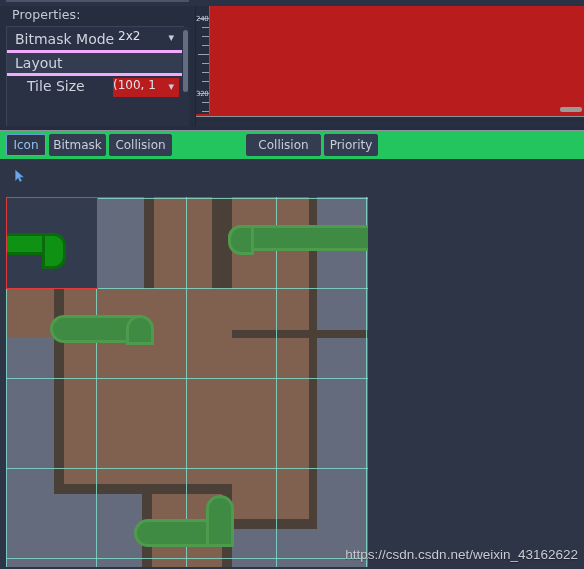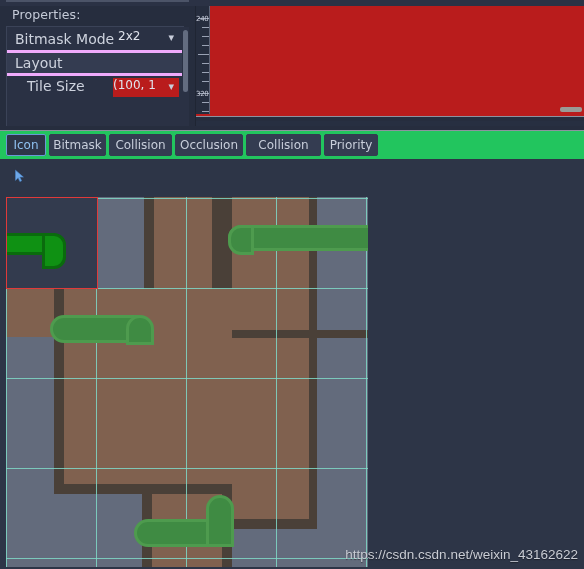--- a/index.html
+++ b/index.html
@@ -207,21 +207,20 @@
     </div>
   </div>
 
   <div class="sep"></div>
   <div class="sep-line"></div>
 
   <div class="tabbar" id="tabbar">
       <div class="tab active" style="left: 6px; width: 40px;">Icon</div>
       <div class="tab" style="left: 49px; width: 57px;">Bitmask</div>
       <div class="tab" style="left: 109px; width: 63px;">Collision</div>
-      <div class="tab" style="left: 175px; width: 68px;">Occlusion</div>
       <div class="tab" style="left: 246px; width: 75px;">Collision</div>
       <div class="tab" style="left: 324px; width: 54px;">Priority</div>
     </div>
 
   <div class="editor">
     <div class="toolstrip">
       <span class="cursor-icon">
         <svg viewBox="0 0 14 14" width="14" height="14">
           <path d="M2.5,1.2 L2.5,11.4 L5.1,8.8 L6.9,12.6 L8.6,11.8 L6.8,8.1 L10.4,8.1 Z" fill="#6ea8e8" stroke="#4a84c8" stroke-width="0.6"></path>
         </svg>

